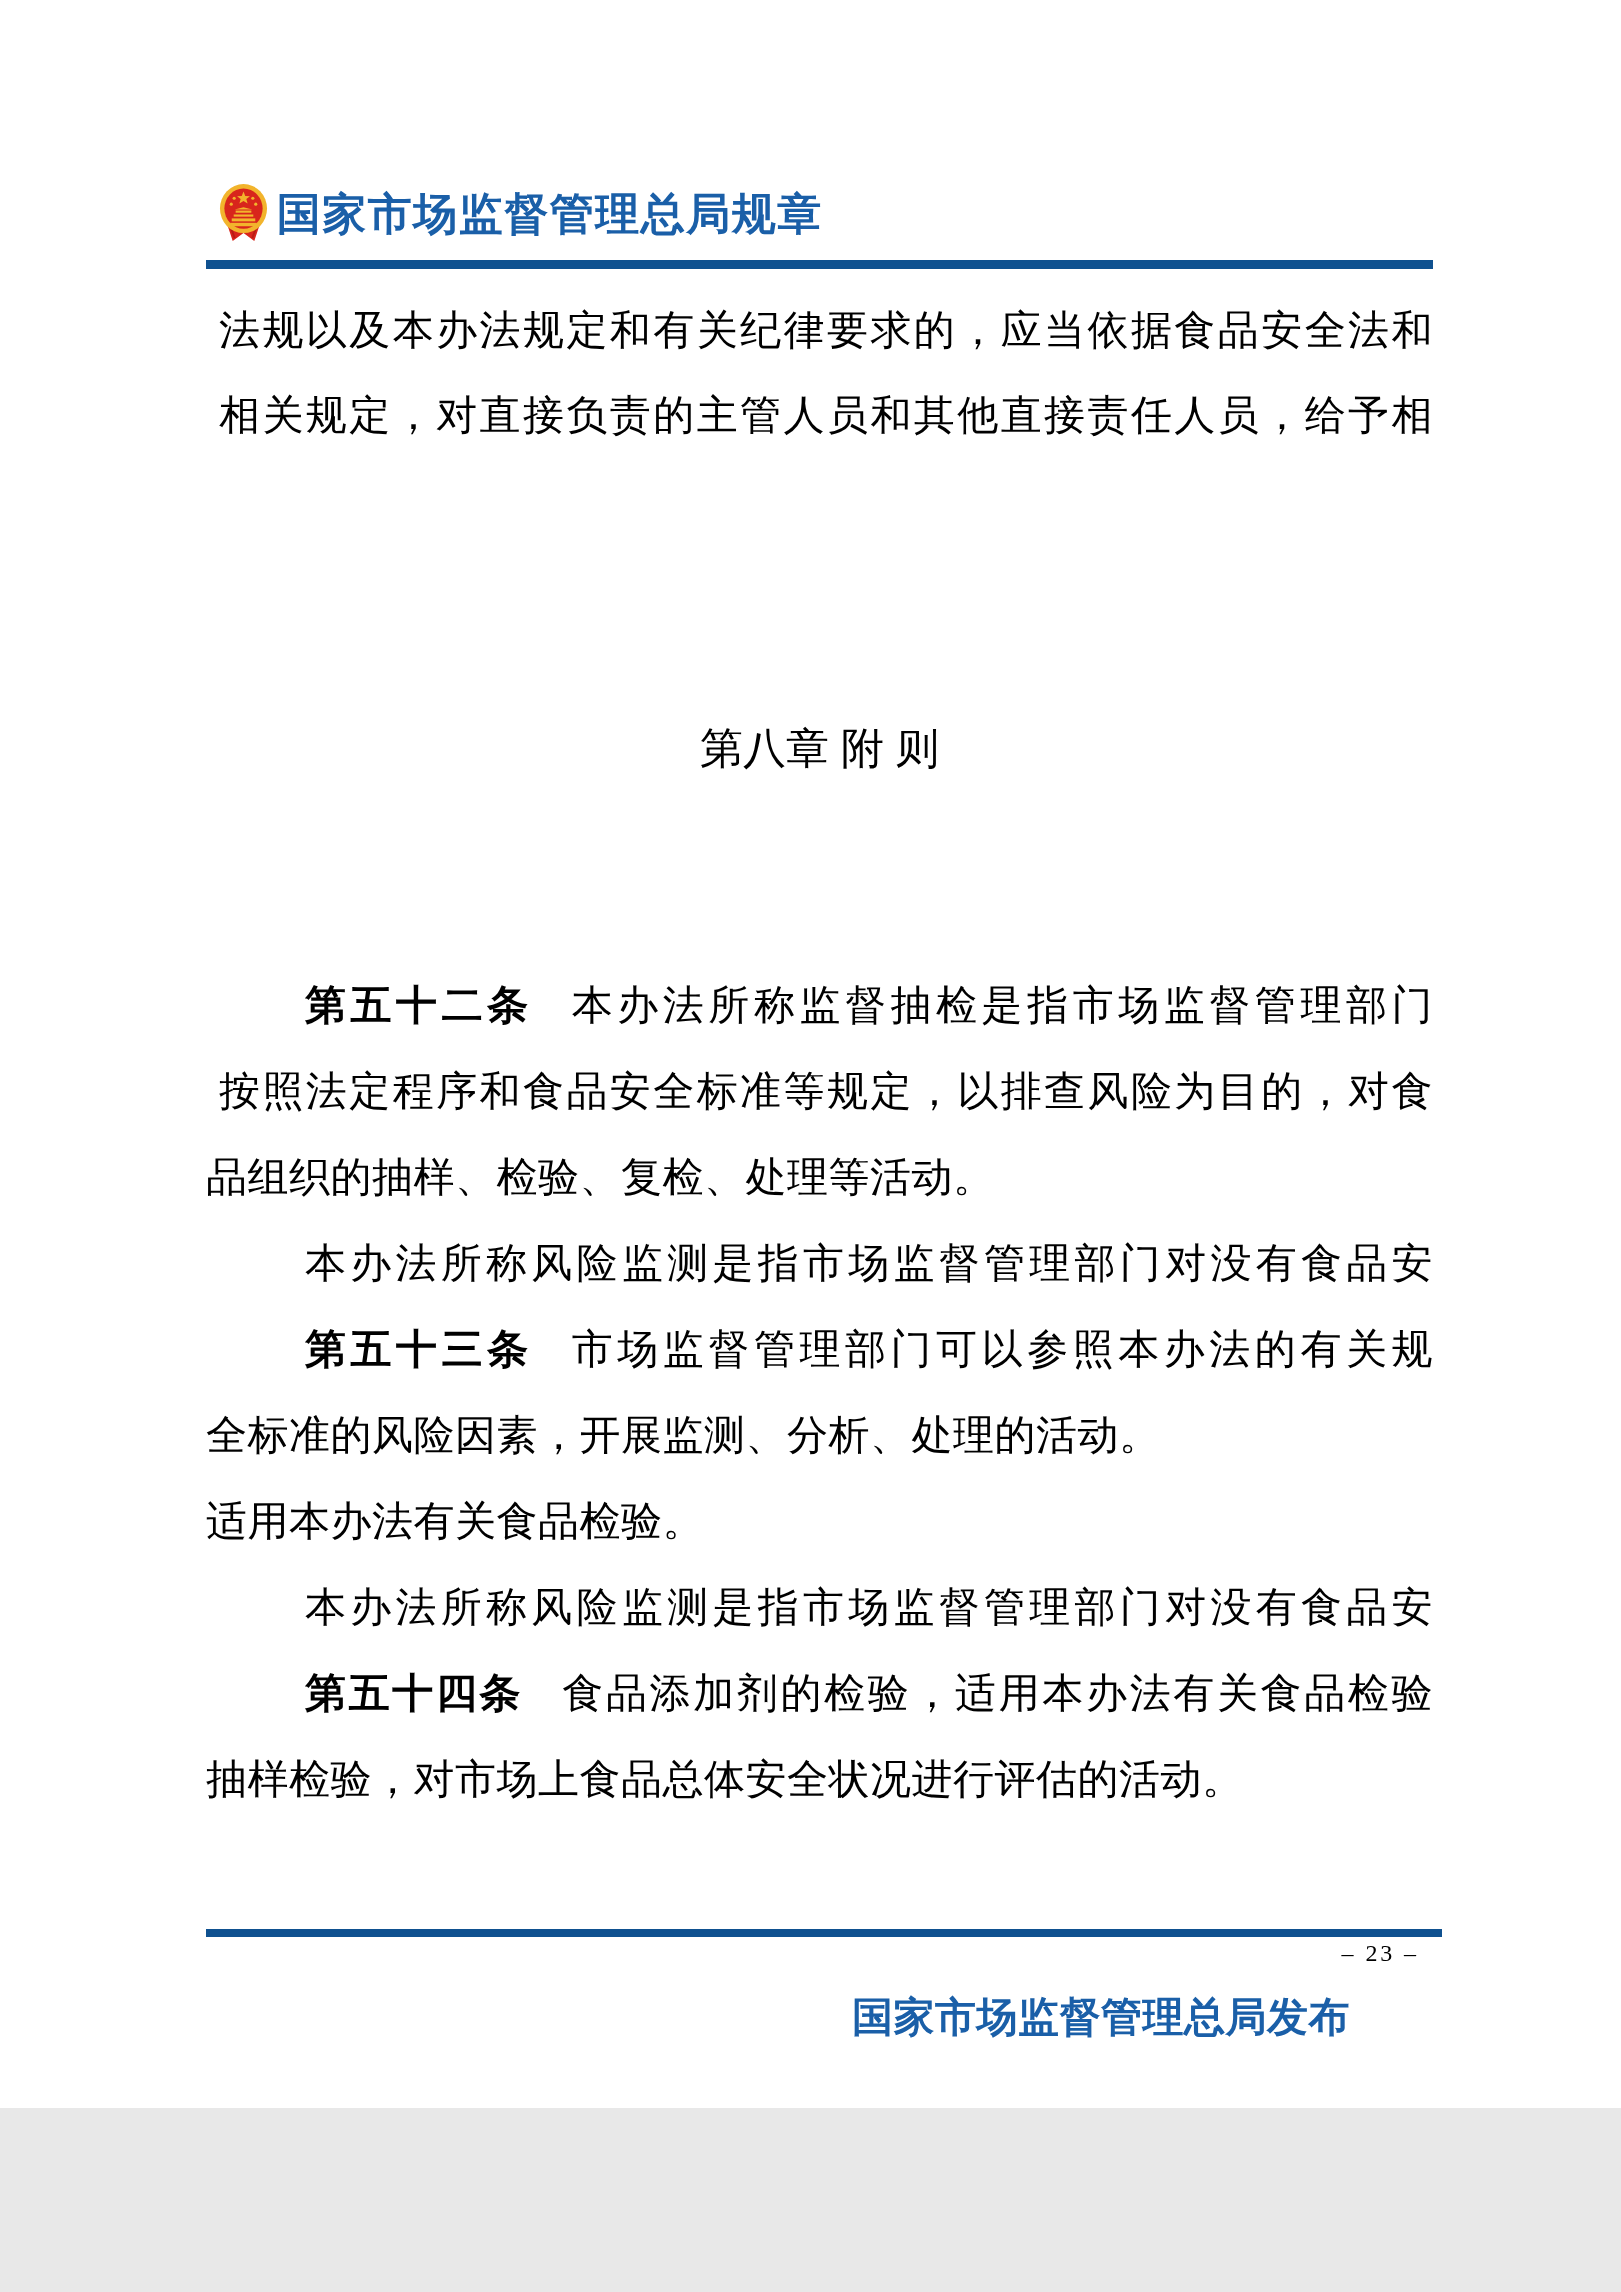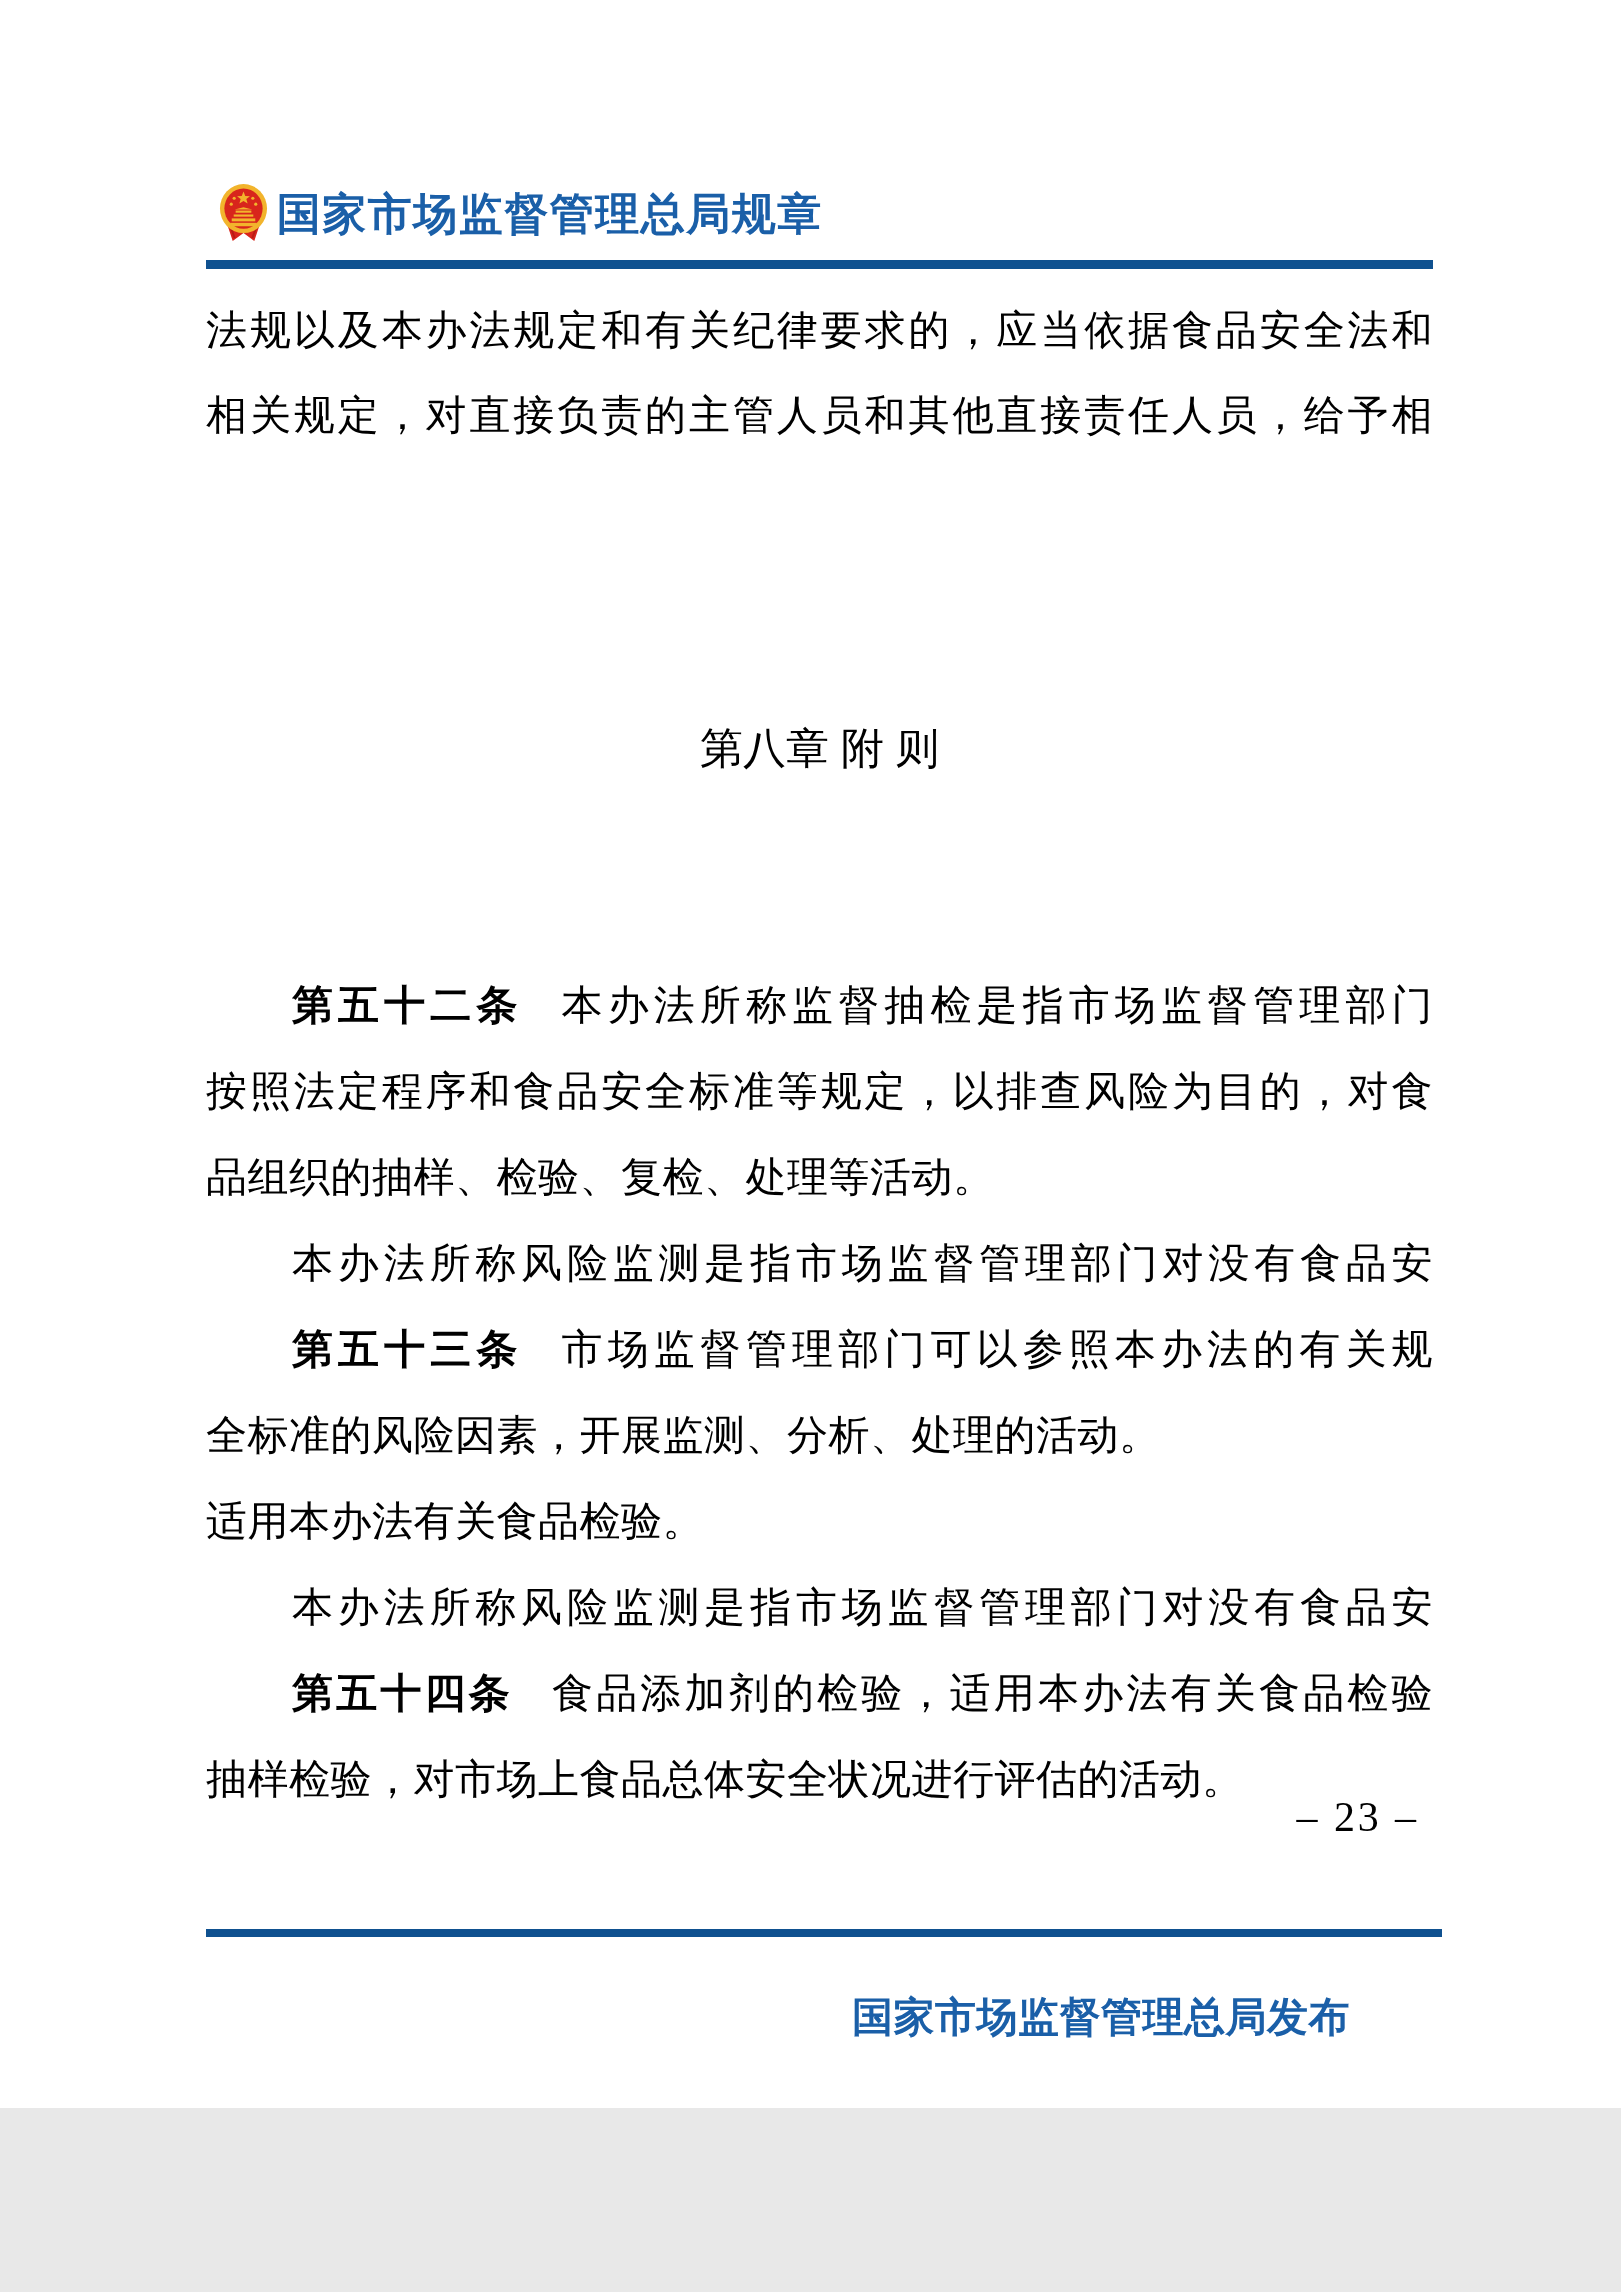--- a/index.html
+++ b/index.html
@@ -32,37 +32,38 @@
     font-size:41px;line-height:86px;letter-spacing:0.5px;
   }
   .intro-block{top:288px;line-height:85px;}
   .articles-block{top:962px;}
   .line{margin:0;padding:0;text-align:left;}
   .line.fill{
     text-align:justify;
     text-align-last:justify;
     -moz-text-align-last:justify;
     text-justify:inter-character;
+    margin-left:13px;
   }
   .line.indent{padding-left:86px;}
   .art-label{
     font-family:"Liberation Sans", sans-serif;
     font-weight:bold;margin-right:39px;
   }
   
   .chapter{
     position:absolute;left:206px;top:723px;width:1227px;
     margin:0;text-align:center;
     font-family:"Liberation Sans", sans-serif;
     font-weight:normal;font-size:43px;line-height:51px;color:#000;
   }
   
   .page-number{
-    position:absolute;right:202px;top:1798px;
-    font-size:42px;letter-spacing:2.9px;line-height:39px;
+    position:absolute;right:202px;top:1934px;
+    font-size:24px;letter-spacing:2.9px;line-height:39px;
   }
   .publisher{
     position:absolute;right:271px;top:1992px;
     font-family:"Liberation Serif", serif;
     font-weight:bold;font-size:41px;letter-spacing:0.5px;
     color:#1a5fa8;line-height:51px;white-space:nowrap;
   }
 </style>
 </head>
 <body>

